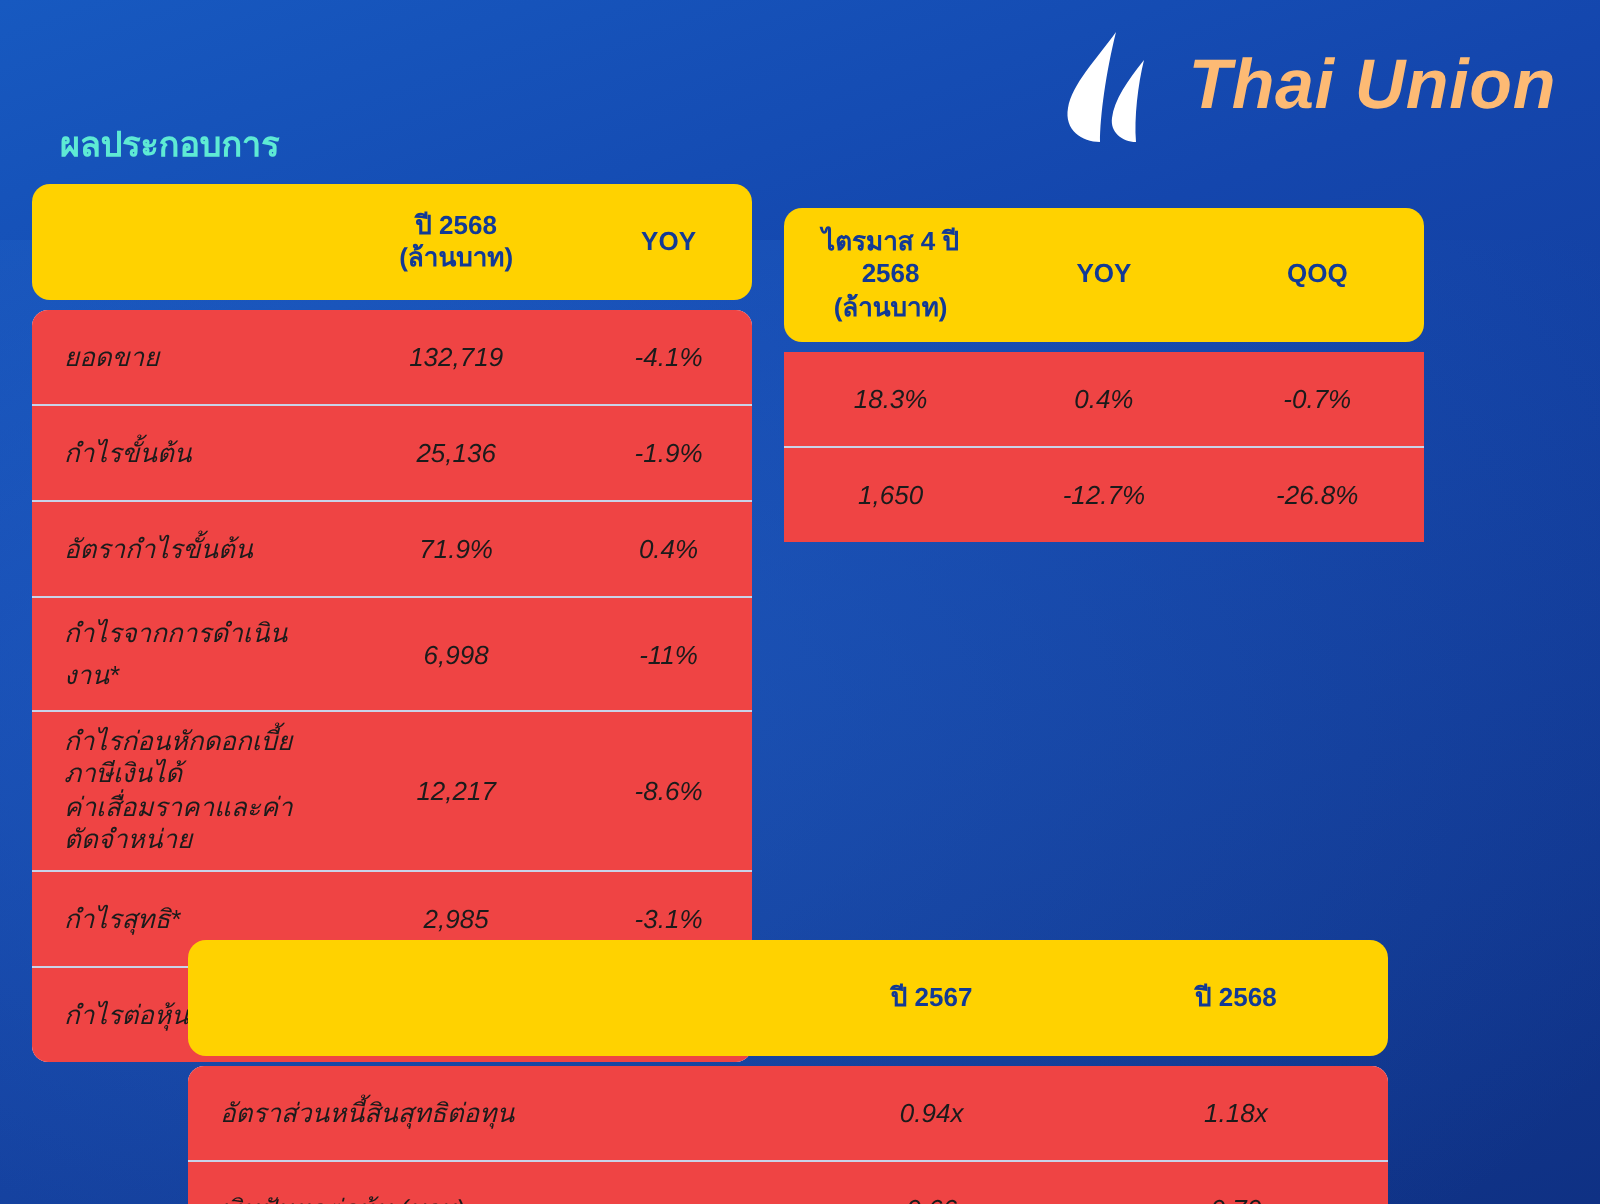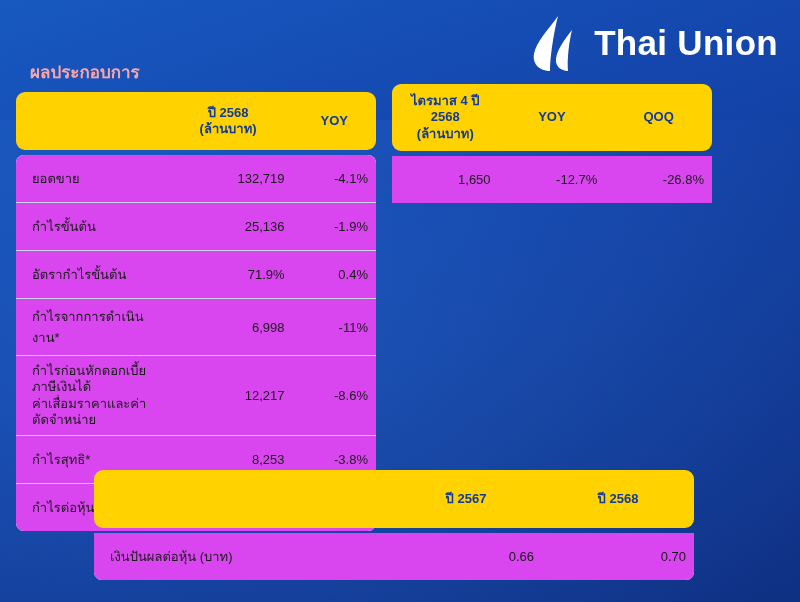--- a/index.html
+++ b/index.html
@@ -42,33 +42,34 @@
     display: flex;
     align-items: center;
     gap: 14px;
   }
   .logo-mark {
     width: 52px;
     height: 58px;
     position: relative;
   }
   .logo-text {
-    color: #ffffff;
+    color: #fdba74;
     font-size: 35px;
     font-weight: bold;
     letter-spacing: 0.3px;
     white-space: nowrap;
+    font-style: italic;
   }
 
   
   .page-title {
     position: absolute;
     left: 30px;
     top: 58px;
-    color: #fca5a5;
+    color: #5eead4;
     font-size: 17px;
     font-weight: bold;
   }
 
   
   .tbl {
     position: absolute;
     border-collapse: separate;
     border-spacing: 0;
   }
@@ -88,47 +89,48 @@
     border-bottom-left-radius: 9px;
   }
   .tbl .hdr-row td:last-child {
     border-top-right-radius: 9px;
     border-bottom-right-radius: 9px;
   }
   .tbl tbody.body-rows {
     background: #ffffff;
   }
   .tbl td.cell {
-    background: #d946ef;
+    background: #ef4444;
     color: #1b1b1b;
     font-size: 13px;
     padding: 7px 8px;
     height: 33px;
     vertical-align: middle;
     border-bottom: 1px solid #c9d3e8;
+    font-style: italic;
   }
   .tbl tr:last-child td.cell {
     border-bottom: none;
   }
   .tbl tr:first-child td.cell.tl { border-top-left-radius: 8px; }
   .tbl tr:first-child td.cell.tr { border-top-right-radius: 8px; }
   .tbl tr:last-child td.cell.bl { border-bottom-left-radius: 8px; }
   .tbl tr:last-child td.cell.br { border-bottom-right-radius: 8px; }
   .label {
     text-align: left;
     padding-left: 16px !important;
     color: #14306f;
     font-size: 13px;
   }
   .label.small {
     font-size: 11px;
     line-height: 1.25;
   }
   .num {
-    text-align: right;
+    text-align: center;
   }
 
   
   .gap-row td {
     height: 5px;
     padding: 0;
     background: transparent;
     border: none;
   }
 
@@ -197,47 +199,52 @@
         <td class="cell num">-11%</td>
       </tr>
       <tr>
         <td class="cell label small" style="white-space:pre-line;">กำไรก่อนหักดอกเบี้ย ภาษีเงินได้
 ค่าเสื่อมราคาและค่าตัดจำหน่าย</td>
         <td class="cell num">12,217</td>
         <td class="cell num">-8.6%</td>
       </tr>
       <tr>
         <td class="cell label">กำไรสุทธิ*</td>
-        <td class="cell num">8,253</td>
-        <td class="cell num">-3.8%</td>
+        <td class="cell num">2,985</td>
+        <td class="cell num">-3.1%</td>
       </tr>
       <tr>
         <td class="cell label bl">กำไรต่อหุ้น (บาท)</td>
         <td class="cell num">1.16</td>
         <td class="cell num br">7.2%</td>
       </tr>
     </tbody>
   </table>
 
-  <table class="tbl" style="left:392px; top:84px; width:320px;">
+  <table class="tbl" style="left:392px; top:104px; width:320px;">
     <tbody>
       <tr class="hdr-row">
         <td style="width:132px;">
           <div>ไตรมาส 4 ปี 2568</div>
           <div>(ล้านบาท)</div>
         </td>
         <td style="width:130px;">YOY</td>
         <td style="width:130px;">QOQ</td>
       </tr>
       <tr class="gap-row">
           <td colspan="3"></td>
         </tr>
     </tbody>
     <tbody class="body-rows">
       <tr>
+        <td class="cell num">18.3%</td>
+        <td class="cell num">0.4%</td>
+        <td class="cell num">-0.7%</td>
+      </tr>
+      <tr>
         <td class="cell num">1,650</td>
         <td class="cell num">-12.7%</td>
         <td class="cell num">-26.8%</td>
       </tr>
     </tbody>
   </table>
 
 
   <table class="tbl" style="left:94px; top:470px; width:600px;">
     <tbody>
@@ -245,20 +252,25 @@
         <td style="width:300px;"></td>
         <td style="width:150px;">ปี 2567</td>
         <td style="width:150px;">ปี 2568</td>
       </tr>
       <tr class="gap-row">
           <td colspan="3"></td>
         </tr>
     </tbody>
     <tbody class="body-rows">
       <tr>
+        <td class="cell label tl">อัตราส่วนหนี้สินสุทธิต่อทุน</td>
+        <td class="cell num">0.94x</td>
+        <td class="cell num tr">1.18x</td>
+      </tr>
+      <tr>
         <td class="cell label bl">เงินปันผลต่อหุ้น (บาท)</td>
         <td class="cell num">0.66</td>
         <td class="cell num br">0.70</td>
       </tr>
     </tbody>
   </table>
 
 </div>
 
 </body></html>

